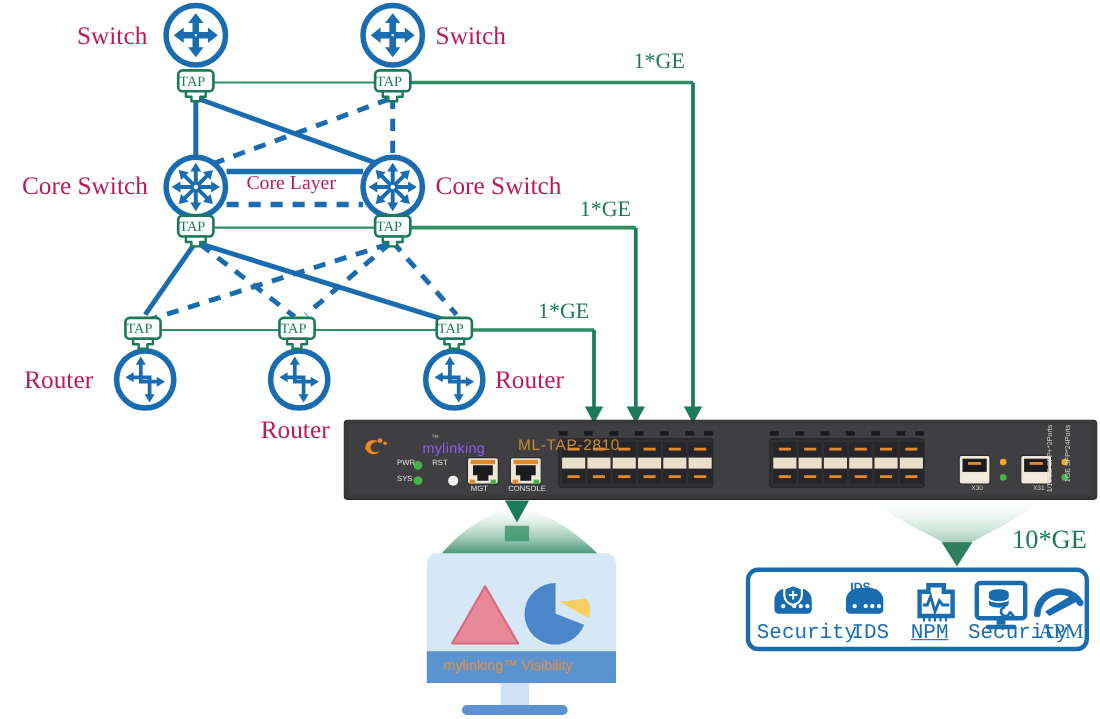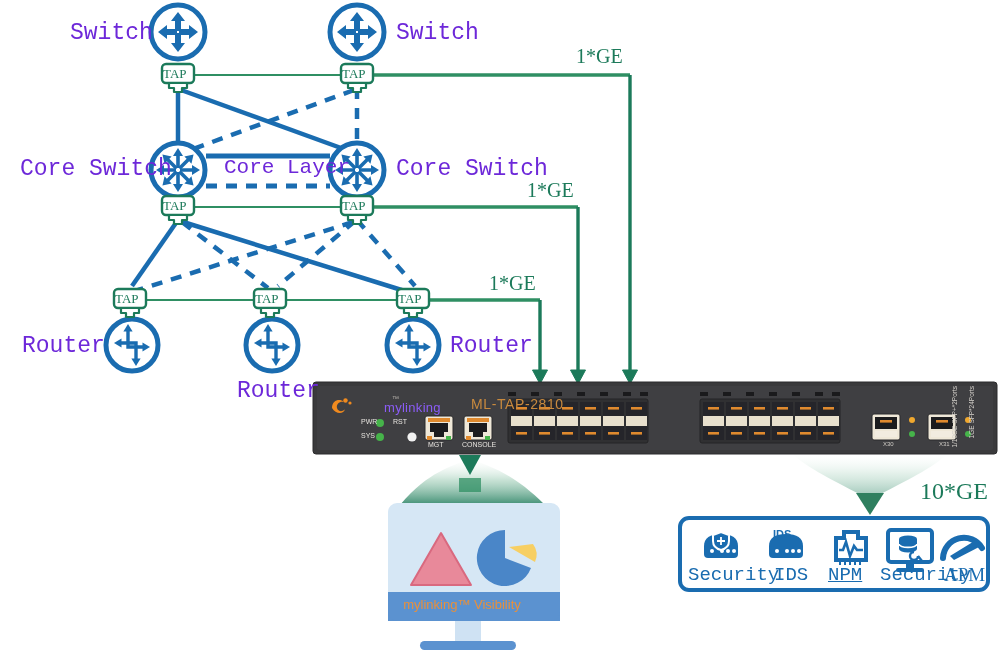--- a/index.html
+++ b/index.html
@@ -1,19 +1,19 @@
 <!DOCTYPE html>
 <html><head>
 <meta charset="utf-8">
 <style>
   html,body{margin:0;padding:0;background:#ffffff;}
   body{width:1000px;height:654px;overflow:hidden;font-family:"Liberation Serif",serif;}
   #stage{position:relative;width:1000px;height:654px;background:#fff;}
   svg.layer{position:absolute;left:0;top:0;width:1000px;height:654px;}
-  .lbl{position:absolute;color:#6d28d9;font-family:Liberation Mono, monospace;white-space:nowrap;}
+  .lbl{position:absolute;color:#be185d;font-family:Liberation Serif, serif;white-space:nowrap;}
   .glbl{position:absolute;color:#1c7a5a;font-family:"Liberation Serif",serif;white-space:nowrap;text-align:center;}
   .devlbl{position:absolute;white-space:nowrap;font-family:"Liberation Sans",sans-serif;}
   .toolname{font-family:"Liberation Mono",monospace;color:#1a6cb0;}
 </style>
 </head>
 <body>
 
 <div id="stage">
 
   <svg class="layer" viewBox="0 0 1000 654">
@@ -380,21 +380,21 @@
     <g transform="translate(940,528)">
       <path d="M3,30 A21,21 0 0 1 42,20" fill="none" stroke="#1a6cb0" stroke-width="6" stroke-linecap="round"></path>
       <path d="M10,28 L36,12 l5,6 l-27,14 z" fill="#1a6cb0"></path>
     </g>
   </svg>
 
   <div class="lbl" style="left:70px;top:20px;font-size:23px;">Switch</div>
   <div class="lbl" style="left:396px;top:20px;font-size:23px;">Switch</div>
   <div class="lbl" style="left:20px;top:156px;font-size:23px;">Core Switch</div>
   <div class="lbl" style="left:396px;top:156px;font-size:23px;">Core Switch</div>
-  <div class="lbl" style="left:224px;top:156px;font-size:21px;">Core Layer</div>
+  <div class="lbl" style="left:224px;top:156px;font-size:18px;">Core Layer</div>
   <div class="lbl" style="left:22px;top:333px;font-size:23px;">Router</div>
   <div class="lbl" style="left:237px;top:378px;font-size:23px;">Router</div>
   <div class="lbl" style="left:450px;top:333px;font-size:23px;">Router</div>
 
   <div class="glbl" style="left:576px;top:45px;font-size:20px;">1*GE</div>
   <div class="glbl" style="left:527px;top:179px;font-size:20px;">1*GE</div>
   <div class="glbl" style="left:489px;top:272px;font-size:20px;">1*GE</div>
   <div class="glbl" style="left:920px;top:478px;font-size:24px;">10*GE</div>
 
   <div class="glbl" style="left:163px;top:66px;font-size:13px;">TAP</div>

